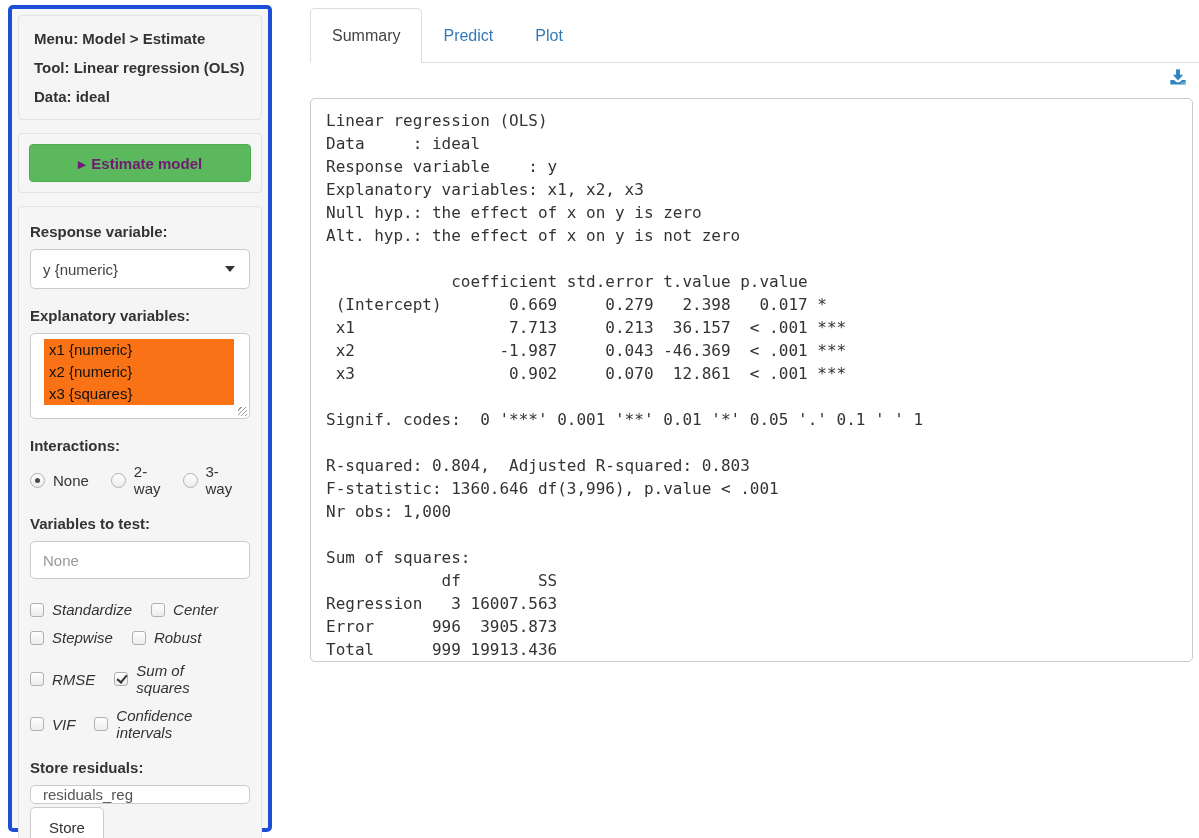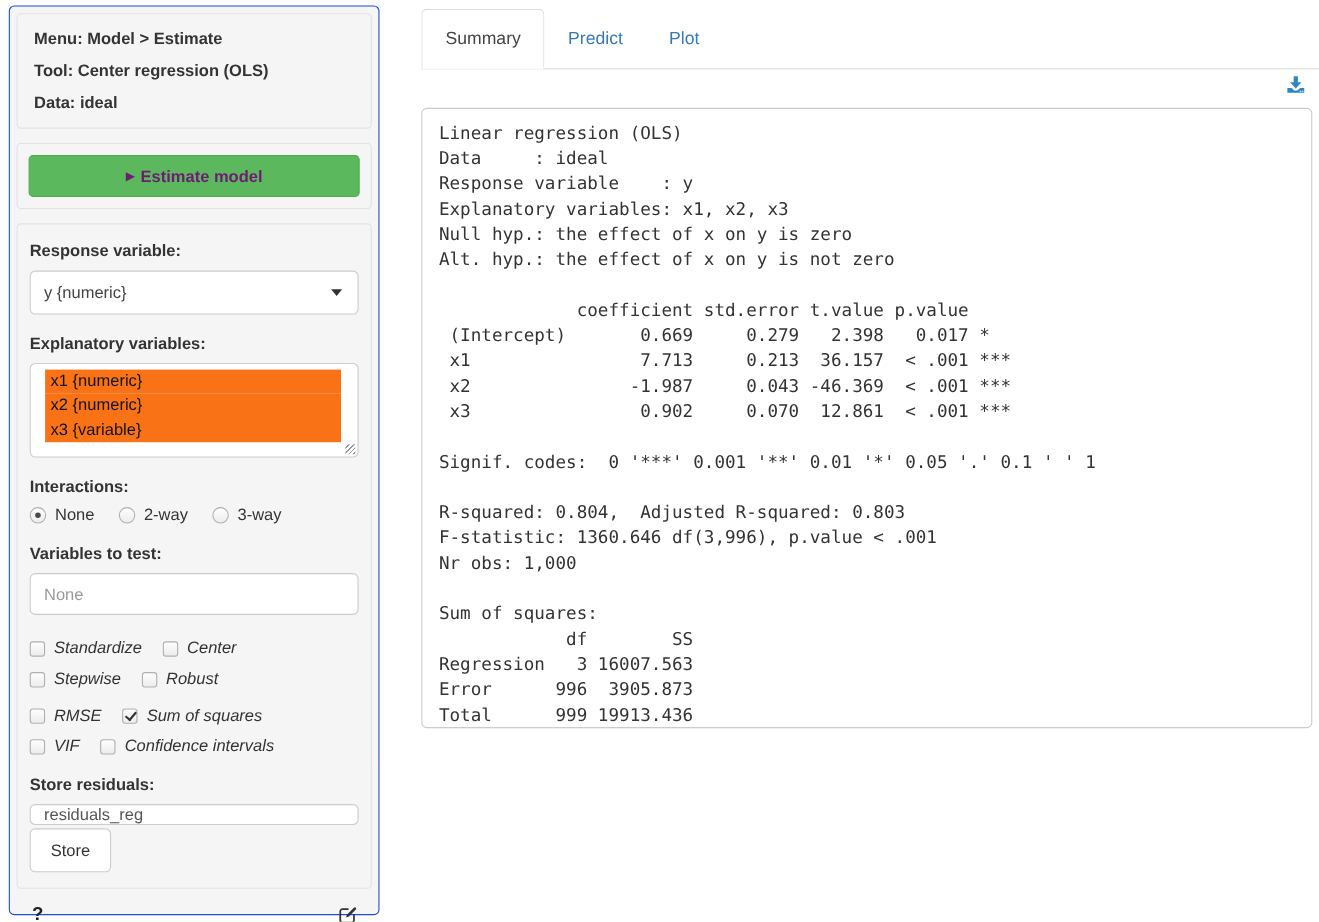--- a/index.html
+++ b/index.html
@@ -3,22 +3,22 @@
 <meta charset="utf-8">
 <style>
   * { box-sizing: border-box; }
   html, body { margin: 0; padding: 0; background: #fff; width: 1199px; height: 838px; overflow: hidden; }
   body { font-family: "Liberation Sans", "DejaVu Sans", sans-serif; color: #333; }
 
   .page { display: flex; align-items: flex-start; }
 
   
   .sidebar {
-    width: 337px; height: 827px; margin: 5px 0 0 8px; padding: 6px;
-    background: #f5f5f5; border: 1px solid #1d4ed8; border-radius: 5px;
+    width: 264px; height: 827px; margin: 5px 0 0 8px; padding: 6px;
+    background: #f5f5f5; border: 4px solid #1d4ed8; border-radius: 5px;
     display: flex; flex-direction: column; flex: 0 0 auto;
   }
   .well {
     background: #f5f5f5; border: 1px solid #e2e2e2; border-radius: 4px;
     margin-bottom: 13px;
   }
   .info-well { padding: 14px 15px 2px; }
   .info-line { font-weight: bold; font-size: 15px; color: #333; margin: 0 0 12px; }
 
   .button-well { padding: 10px; }
@@ -126,21 +126,21 @@
 </style>
 </head>
 <body>
 
 <div class="page">
 
   <aside class="sidebar">
 
     <div class="well info-well">
       <p class="info-line">Menu: Model &gt; Estimate</p>
-      <p class="info-line">Tool: Center regression (OLS)</p>
+      <p class="info-line">Tool: Linear regression (OLS)</p>
       <p class="info-line">Data: ideal</p>
     </div>
 
     <div class="well button-well">
       <button class="estimate-btn">
         <span class="play-icon">▶</span><span>Estimate model</span>
       </button>
     </div>
 
     <div class="well form-well">
@@ -148,21 +148,21 @@
       <div class="form-label first">Response variable:</div>
       <div class="select-box">
         <span>y {numeric}</span>
         <span class="caret-down"></span>
       </div>
 
       <div class="form-label">Explanatory variables:</div>
       <div class="listbox">
         <div class="option selected">x1 {numeric}</div>
         <div class="option selected">x2 {numeric}</div>
-        <div class="option selected">x3 {variable}</div>
+        <div class="option selected">x3 {squares}</div>
         <span class="resize-handle"></span>
       </div>
 
       <div class="form-label">Interactions:</div>
       <div class="radio-row">
         <label class="radio-item">
           <span class="radio selected"></span>
           <span>None</span>
         </label>
         <label class="radio-item">

